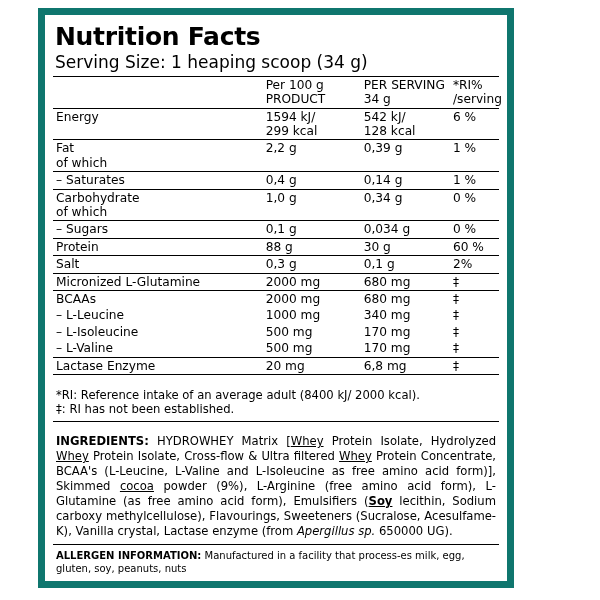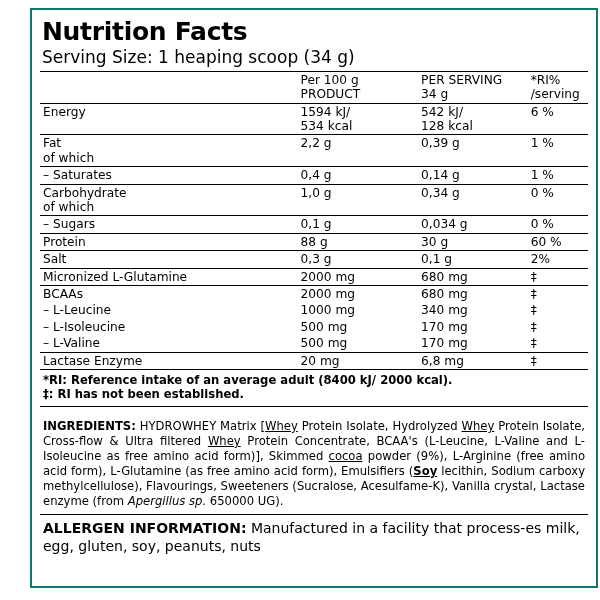--- a/index.html
+++ b/index.html
@@ -9,25 +9,25 @@
   }
   body {
     width: 600px;
     height: 600px;
     font-family: "DejaVu Sans", sans-serif;
     color: #000000;
     overflow: hidden;
   }
   .panel {
     position: absolute;
-    left: 30px;
+    left: 38px;
     top: 8px;
-    width: 568px;
+    width: 476px;
     height: 580px;
-    border: 2px solid #0f766e;
+    border: 7px solid #0f766e;
     box-sizing: border-box;
     padding: 6px 8px 0 8px;
   }
   .title {
     font-size: 25px;
     font-weight: bold;
     letter-spacing: -0.3px;
     line-height: 1.1;
     margin: 2px 0 1px 2px;
   }
@@ -64,38 +64,37 @@
   .rule-thick-top td { border-top: 1.6px solid #000; }
   .nob td { border: none; }
 
   .two-line { white-space: pre-line; }
   .dagger { font-size: 12px; }
 
   .note {
     font-size: 11.6px;
     line-height: 1.25;
     border-top: 1.6px solid #000;
-    padding: 3px 3px 4px 3px;
+    padding: 13px 3px 4px 3px;
     margin-top: 0;
-    font-weight: bold;
   }
   .block {
     border-top: 1.6px solid #000;
     padding: 12px 3px 5px 3px;
     font-size: 11.6px;
     line-height: 1.3;
     text-align: justify;
   }
   .block b { font-weight: bold; }
   u { text-decoration: underline; }
   i { font-style: italic; }
   .allergen {
     border-top: 1.6px solid #000;
     padding: 4px 3px 4px 3px;
-    font-size: 14px;
+    font-size: 10px;
     line-height: 1.3;
   }
 </style>
 </head>
 <body>
 
 <div class="panel">
 
   <div class="title">Nutrition Facts</div>
   <div class="serving">Serving Size: 1 heaping scoop (34 g)</div>
@@ -114,21 +113,21 @@
 PRODUCT</td>
         <td class="two-line">PER SERVING
 34 g</td>
         <td class="two-line">*RI%
 /serving</td>
       </tr>
 
       <tr class="nob">
         <td class="two-line">Energy</td>
         <td class="two-line">1594 kJ/
-534 kcal</td>
+299 kcal</td>
         <td class="two-line">542 kJ/
 128 kcal</td>
         <td>6 %</td>
       </tr>
 
       <tr class="rule-top">
         <td class="two-line">Fat
 of which</td>
         <td>2,2 g</td>
         <td>0,39 g</td>

